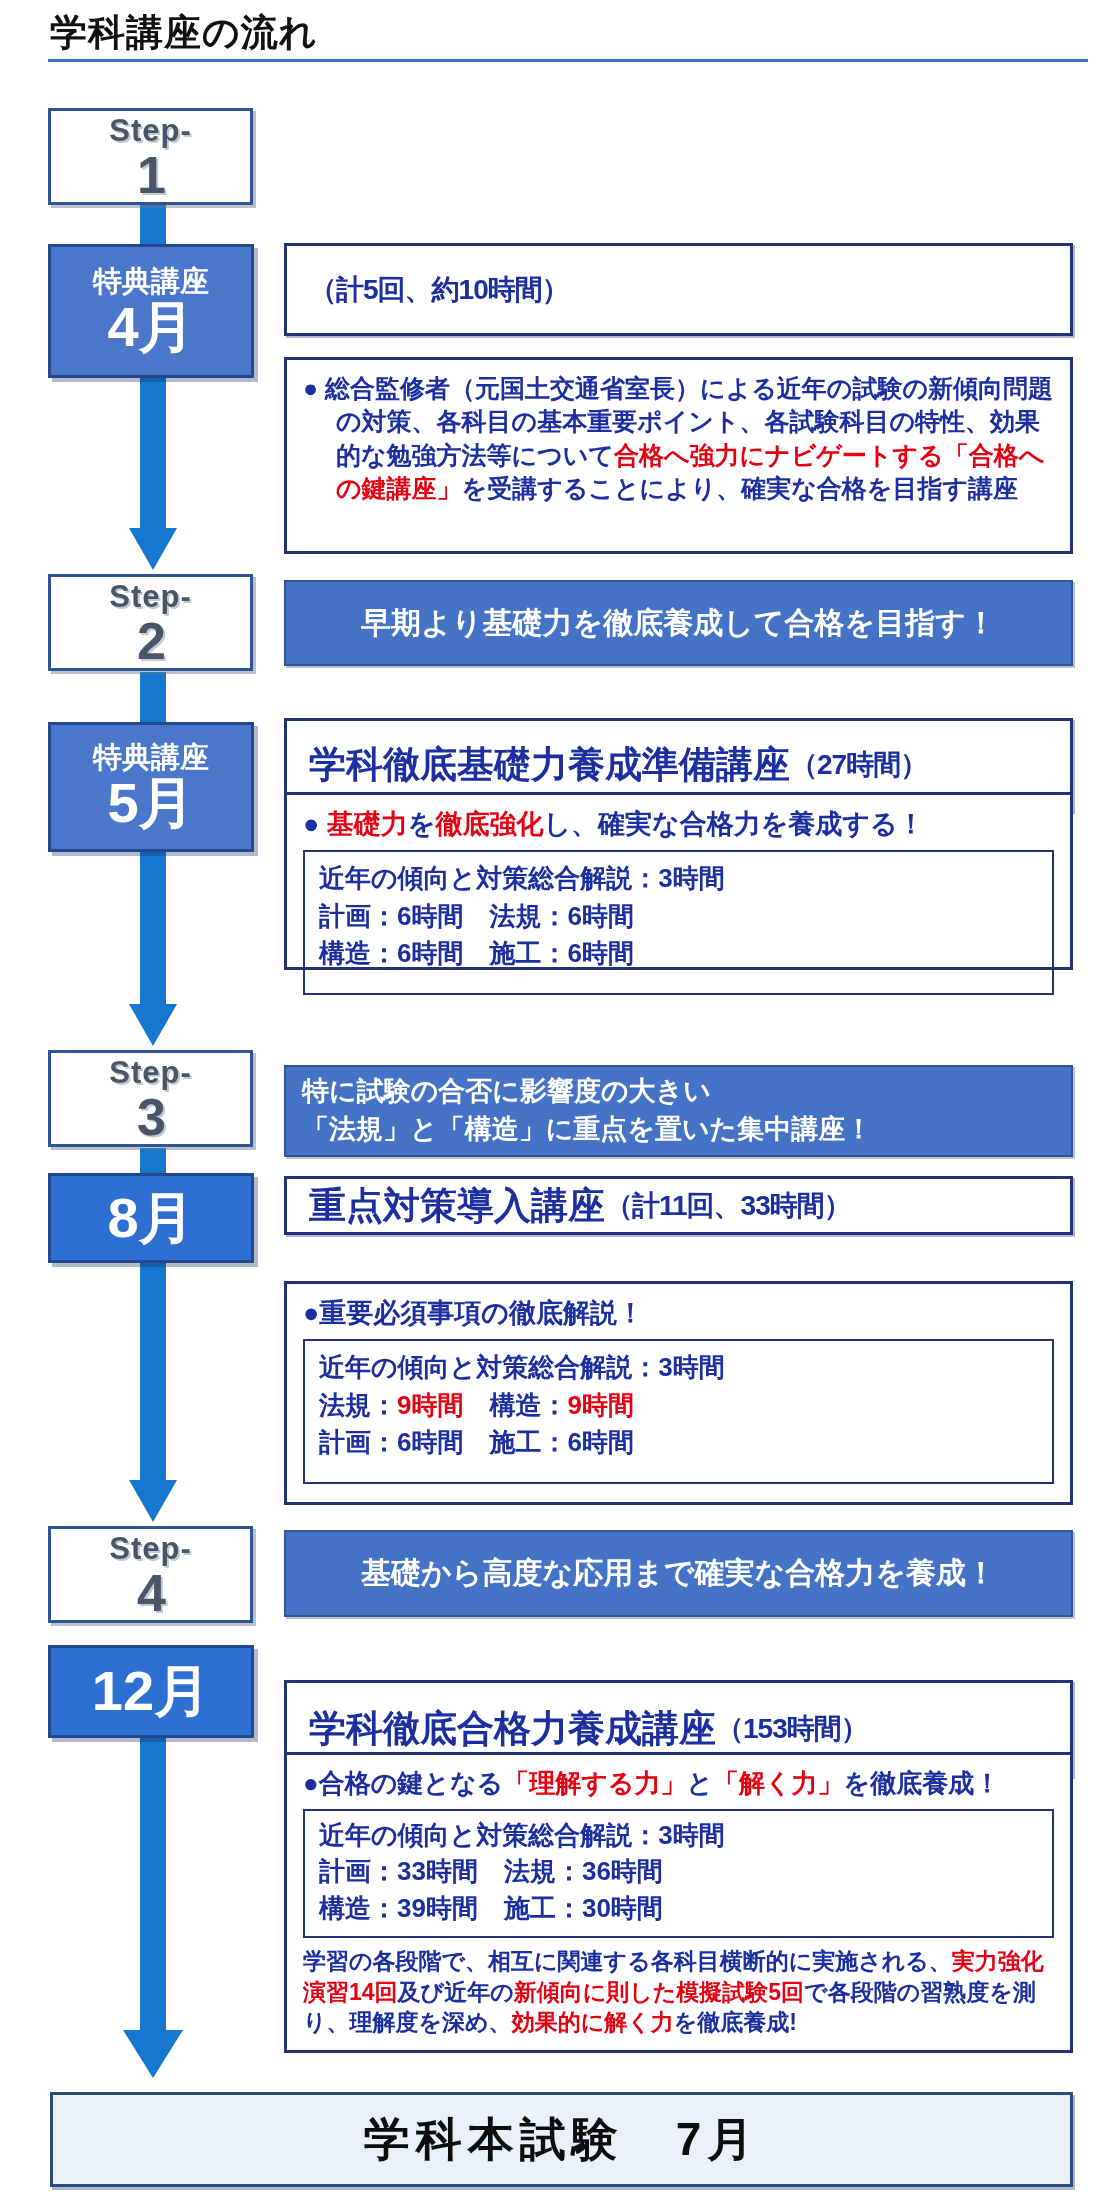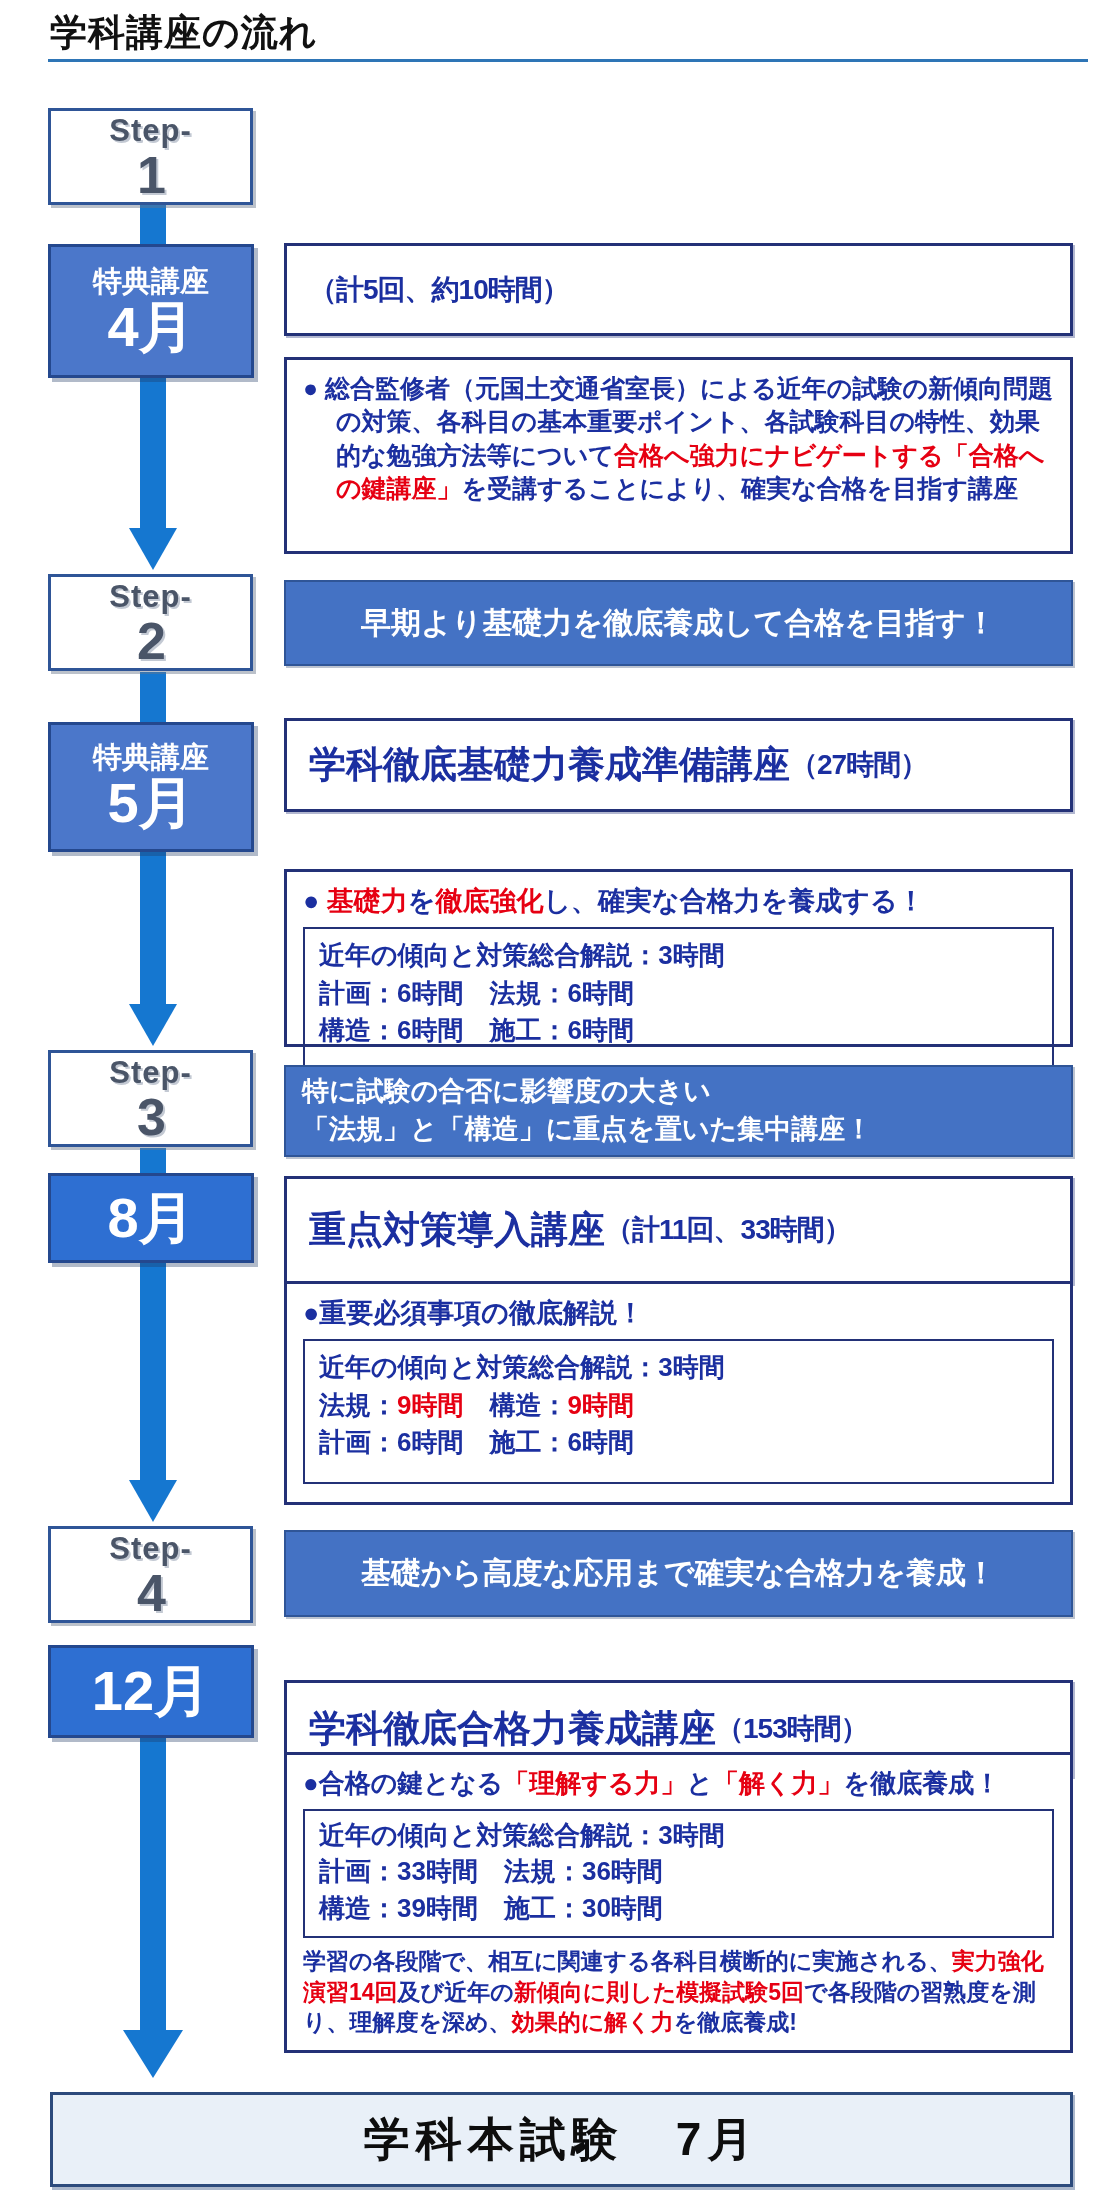--- a/index.html
+++ b/index.html
@@ -99,41 +99,41 @@
     <span class="bl">早期より基礎力を徹底養成して合格を目指す！</span>
   </div>
   <div class="monthbox benefit" style="top:722px;height:130px;">
     <div class="month-label">特典講座</div>
     <div class="month-big">5月</div>
   </div>
   <div class="heading" style="top:718px;height:94px;">
     <span class="heading-main">学科徹底基礎力養成準備講座</span>
       <span class="heading-sub">（27時間）</span>
   </div>
-  <div class="descbox" style="top:869px;height:178px;">
+  <div class="descbox" style="top:792px;height:178px;">
     <div class="bullet-line"><span class="seg-navy">● </span><span class="seg-red">基礎力</span><span class="seg-navy">を</span><span class="seg-red">徹底強化</span><span class="seg-navy">し、確実な合格力を養成する！</span></div>
     <div class="hoursbox">
       <span class="hours-line"><span class="seg-navy">近年の傾向と対策総合解説：3時間</span></span>
       <span class="hours-line"><span class="seg-navy">計画：6時間　法規：6時間</span></span>
       <span class="hours-line"><span class="seg-navy">構造：6時間　施工：6時間</span></span>
     </div>
   </div>
 
   <div class="stepbox" style="top:1050px;">
     <span class="step-prefix">Step-</span>
       <span class="step-num">3</span>
   </div>
   <div class="banner two-line" style="top:1065px;height:92px;">
     <span class="bl">特に試験の合否に影響度の大きい</span>
     <span class="bl">「法規」と「構造」に重点を置いた集中講座！</span>
   </div>
   <div class="monthbox plain" style="top:1173px;height:90px;">
     <div class="month-big">8月</div>
   </div>
-  <div class="heading" style="top:1176px;height:108px;">
+  <div class="heading" style="top:1176px;height:59px;">
     <span class="heading-main">重点対策導入講座</span>
       <span class="heading-sub">（計11回、33時間）</span>
   </div>
   <div class="descbox" style="top:1281px;height:224px;">
     <div class="bullet-line"><span class="seg-navy">●重要必須事項の徹底解説！</span></div>
     <div class="hoursbox">
       <span class="hours-line"><span class="seg-navy">近年の傾向と対策総合解説：3時間</span></span>
       <span class="hours-line"><span class="seg-navy">法規：</span><span class="seg-red">9時間</span><span class="seg-navy">　構造：</span><span class="seg-red">9時間</span></span>
       <span class="hours-line"><span class="seg-navy">計画：6時間　施工：6時間</span></span>
     </div>

